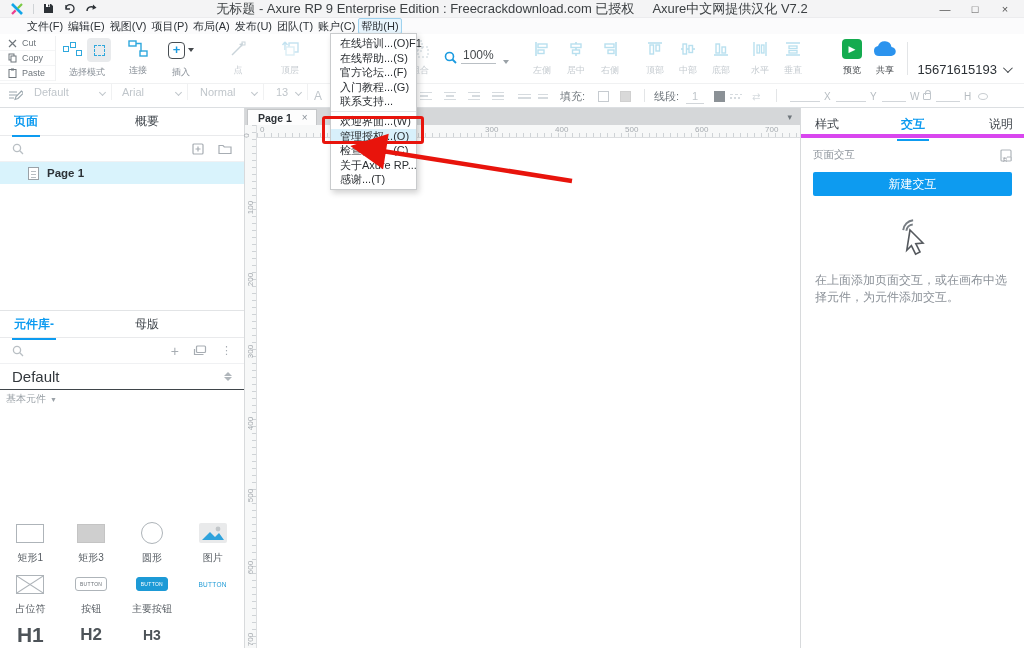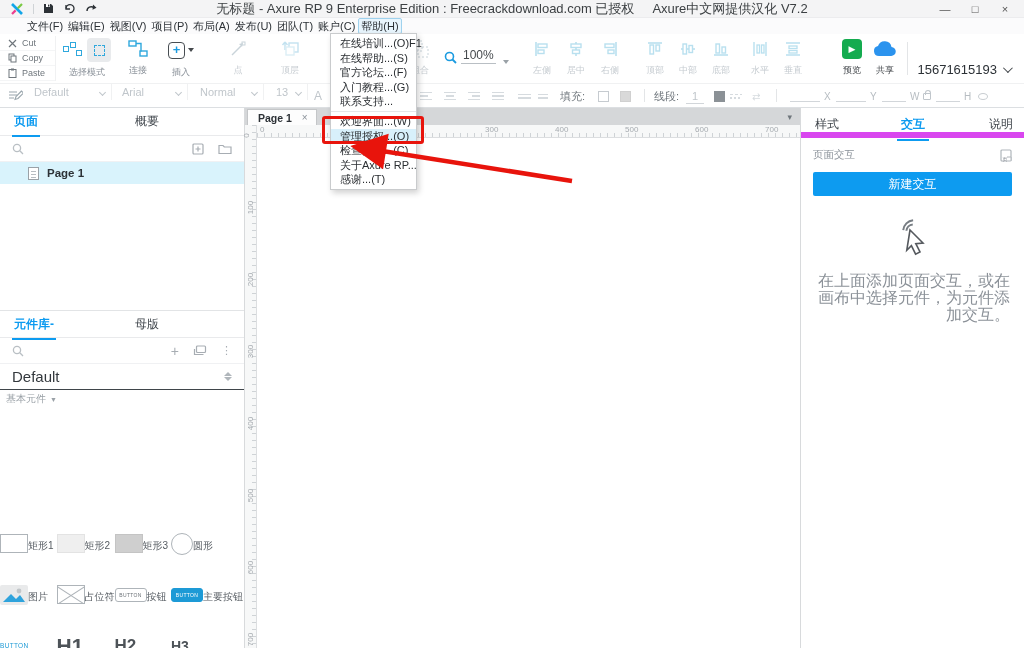--- a/index.html
+++ b/index.html
@@ -71,21 +71,21 @@
 .doc-ic{width:11px;height:13px;border:1px solid #9aa1a7;background:#fff;position:relative;}
 .doc-ic:before{content:"";position:absolute;left:2px;top:3px;right:2px;height:1px;background:#b7bdc2;box-shadow:0 3px 0 #b7bdc2,0 6px 0 #b7bdc2;}
 .lib-select{height:26px;margin:0 0;display:flex;align-items:center;padding:0 12px;border-bottom:1px solid #3f454a;justify-content:space-between;}
 .lib-select .val{font-size:15px;color:#33383d;}
 .updown{display:flex;flex-direction:column;gap:1px;}
 .updown i{display:block;width:0;height:0;border-left:4px solid transparent;border-right:4px solid transparent;}
 .updown .u{border-bottom:4px solid #b0b6bb;}
 .updown .d{border-top:4px solid #b0b6bb;}
 .sectionrow{height:18px;display:flex;align-items:center;gap:4px;padding-left:6px;font-size:10px;color:#9aa1a7;}
 .wgrid{position:absolute;left:0;right:1px;top:406px;bottom:0;display:grid;grid-template-columns:repeat(4,1fr);grid-auto-rows:51px;overflow:hidden;padding-top:2px;}
-.wcell{display:flex;flex-direction:row;align-items:center;justify-content:flex-start;padding-top:4px;}
+.wcell{display:flex;flex-direction:column;align-items:center;justify-content:flex-start;padding-top:4px;}
 .wicon{height:26px;display:flex;align-items:center;justify-content:center;}
 .wlabel{font-size:10px;color:#555b61;margin-top:5px;white-space:nowrap;}
 .shape-rect{width:28px;height:19px;background:#fff;border:1px solid #aeb4b9;}
 .shape-rect.f2{background:#efefef;border-color:#e3e3e3;}
 .shape-rect.f3{background:#cfcfcf;border-color:#c4c4c4;}
 .shape-circle{width:22px;height:22px;border-radius:50%;background:#fff;border:1px solid #aeb4b9;}
 .ph{width:28px;height:19px;border:1px solid #aeb4b9;position:relative;overflow:hidden;background:#fff;}
 .ph:before,.ph:after{content:"";position:absolute;left:-3px;right:-3px;top:50%;height:1px;background:#aeb4b9;}
 .ph:before{transform:rotate(33deg);}
 .ph:after{transform:rotate(-33deg);}
@@ -102,28 +102,28 @@
 .ctab .x{color:#8a9199;font-weight:normal;font-size:10px;}
 .tab-caret{position:absolute;right:8px;top:4px;color:#6f767c;font-size:9px;}
 .hruler{position:absolute;left:12px;right:0;top:17px;height:13px;background:#f7f8f8;border-bottom:1px solid #dcdee0;background-image:repeating-linear-gradient(90deg,#cfd3d6 0 1px,transparent 1px 7px);background-size:100% 4px;background-position:0 100%;background-repeat:no-repeat;}
 .hruler .num{position:absolute;top:0;font-size:8px;color:#a6abb0;}
 .vruler{position:absolute;left:0;top:17px;width:12px;bottom:0;background:#f7f8f8;border-right:1px solid #dcdee0;background-image:repeating-linear-gradient(180deg,#cfd3d6 0 1px,transparent 1px 7px);background-size:4px 100%;background-position:100% 0;background-repeat:no-repeat;}
 .vruler .num{position:absolute;left:-1px;font-size:8px;color:#a6abb0;transform:rotate(-90deg);transform-origin:center;}
 .ruler-corner{position:absolute;left:0;top:17px;width:12px;height:13px;background:#f1f2f3;border-right:1px solid #dcdee0;border-bottom:1px solid #dcdee0;display:flex;align-items:center;justify-content:center;color:#8a9199;font-size:9px;}
 
 
 .rightpanel{width:224px;border-left:1px solid #d8dadc;background:#fff;position:relative;}
-.rtabs{height:30px;position:relative;border-bottom:6px solid #d946ef;text-decoration:underline;}
+.rtabs{height:30px;position:relative;border-bottom:4px solid #d946ef;text-decoration:underline;}
 .rtab{position:absolute;top:8px;font-size:12px;color:#41474d;}
 .rtab.active{color:#0d9bf0;font-weight:bold;}
 .rtab.active:after{content:"";position:absolute;left:-4px;right:-4px;bottom:-8px;height:2px;background:#0d9bf0;}
 .pgint{display:flex;align-items:center;justify-content:space-between;padding:10px 12px 6px;font-size:10.5px;color:#8a9199;}
 .newint{margin:4px 12px;height:24px;background:#0d9bf0;color:#fff;font-size:12px;display:flex;align-items:center;justify-content:center;border-radius:2px;}
 .clickwrap{display:flex;justify-content:center;margin-top:18px;}
-.hint{margin:14px 14px 0;font-size:16px;color:#8b9198;text-align:right;line-height:17px;}
+.hint{margin:14px 14px 0;font-size:12px;color:#8b9198;text-align:left;line-height:17px;}
 
 
 .helpmenu{position:absolute;left:330px;top:33px;width:87px;background:#fff;border:1px solid #c9cbcd;box-shadow:2px 3px 6px rgba(0,0,0,.18);z-index:60;padding:2px 0;}
 .hm-item{height:14.6px;line-height:14.6px;font-size:11px;color:#2a2e32;padding-left:9px;white-space:nowrap;display:flex;}
 .hm-item .sc{margin-left:auto;padding-right:7px;color:#2a2e32;}
 .hm-item.hl{background:#d8f0fb;}
 .hm-sep{height:1px;background:#e4e6e8;margin:2px 0;}
 .redbox{position:absolute;left:322px;top:116px;width:102px;height:28px;border:3px solid #e8140c;border-radius:3px;z-index:70;}
 .arrow-svg{position:absolute;inset:0;z-index:71;pointer-events:none;}
 svg.ic{display:block;}
@@ -553,26 +553,20 @@
 
     <div class="wgrid">
       <div class="wcell">
           <span class="wicon">
             <span class="shape-rect"></span>
           </span>
           <span class="wlabel">矩形1</span>
         </div>
       <div class="wcell">
           <span class="wicon">
-            <span class="shape-rect f2"></span>
-          </span>
-          <span class="wlabel">矩形2</span>
-        </div>
-      <div class="wcell">
-          <span class="wicon">
             <span class="shape-rect f3"></span>
           </span>
           <span class="wlabel">矩形3</span>
         </div>
       <div class="wcell">
           <span class="wicon">
             <span class="shape-circle"></span>
           </span>
           <span class="wlabel">圆形</span>
         </div>

